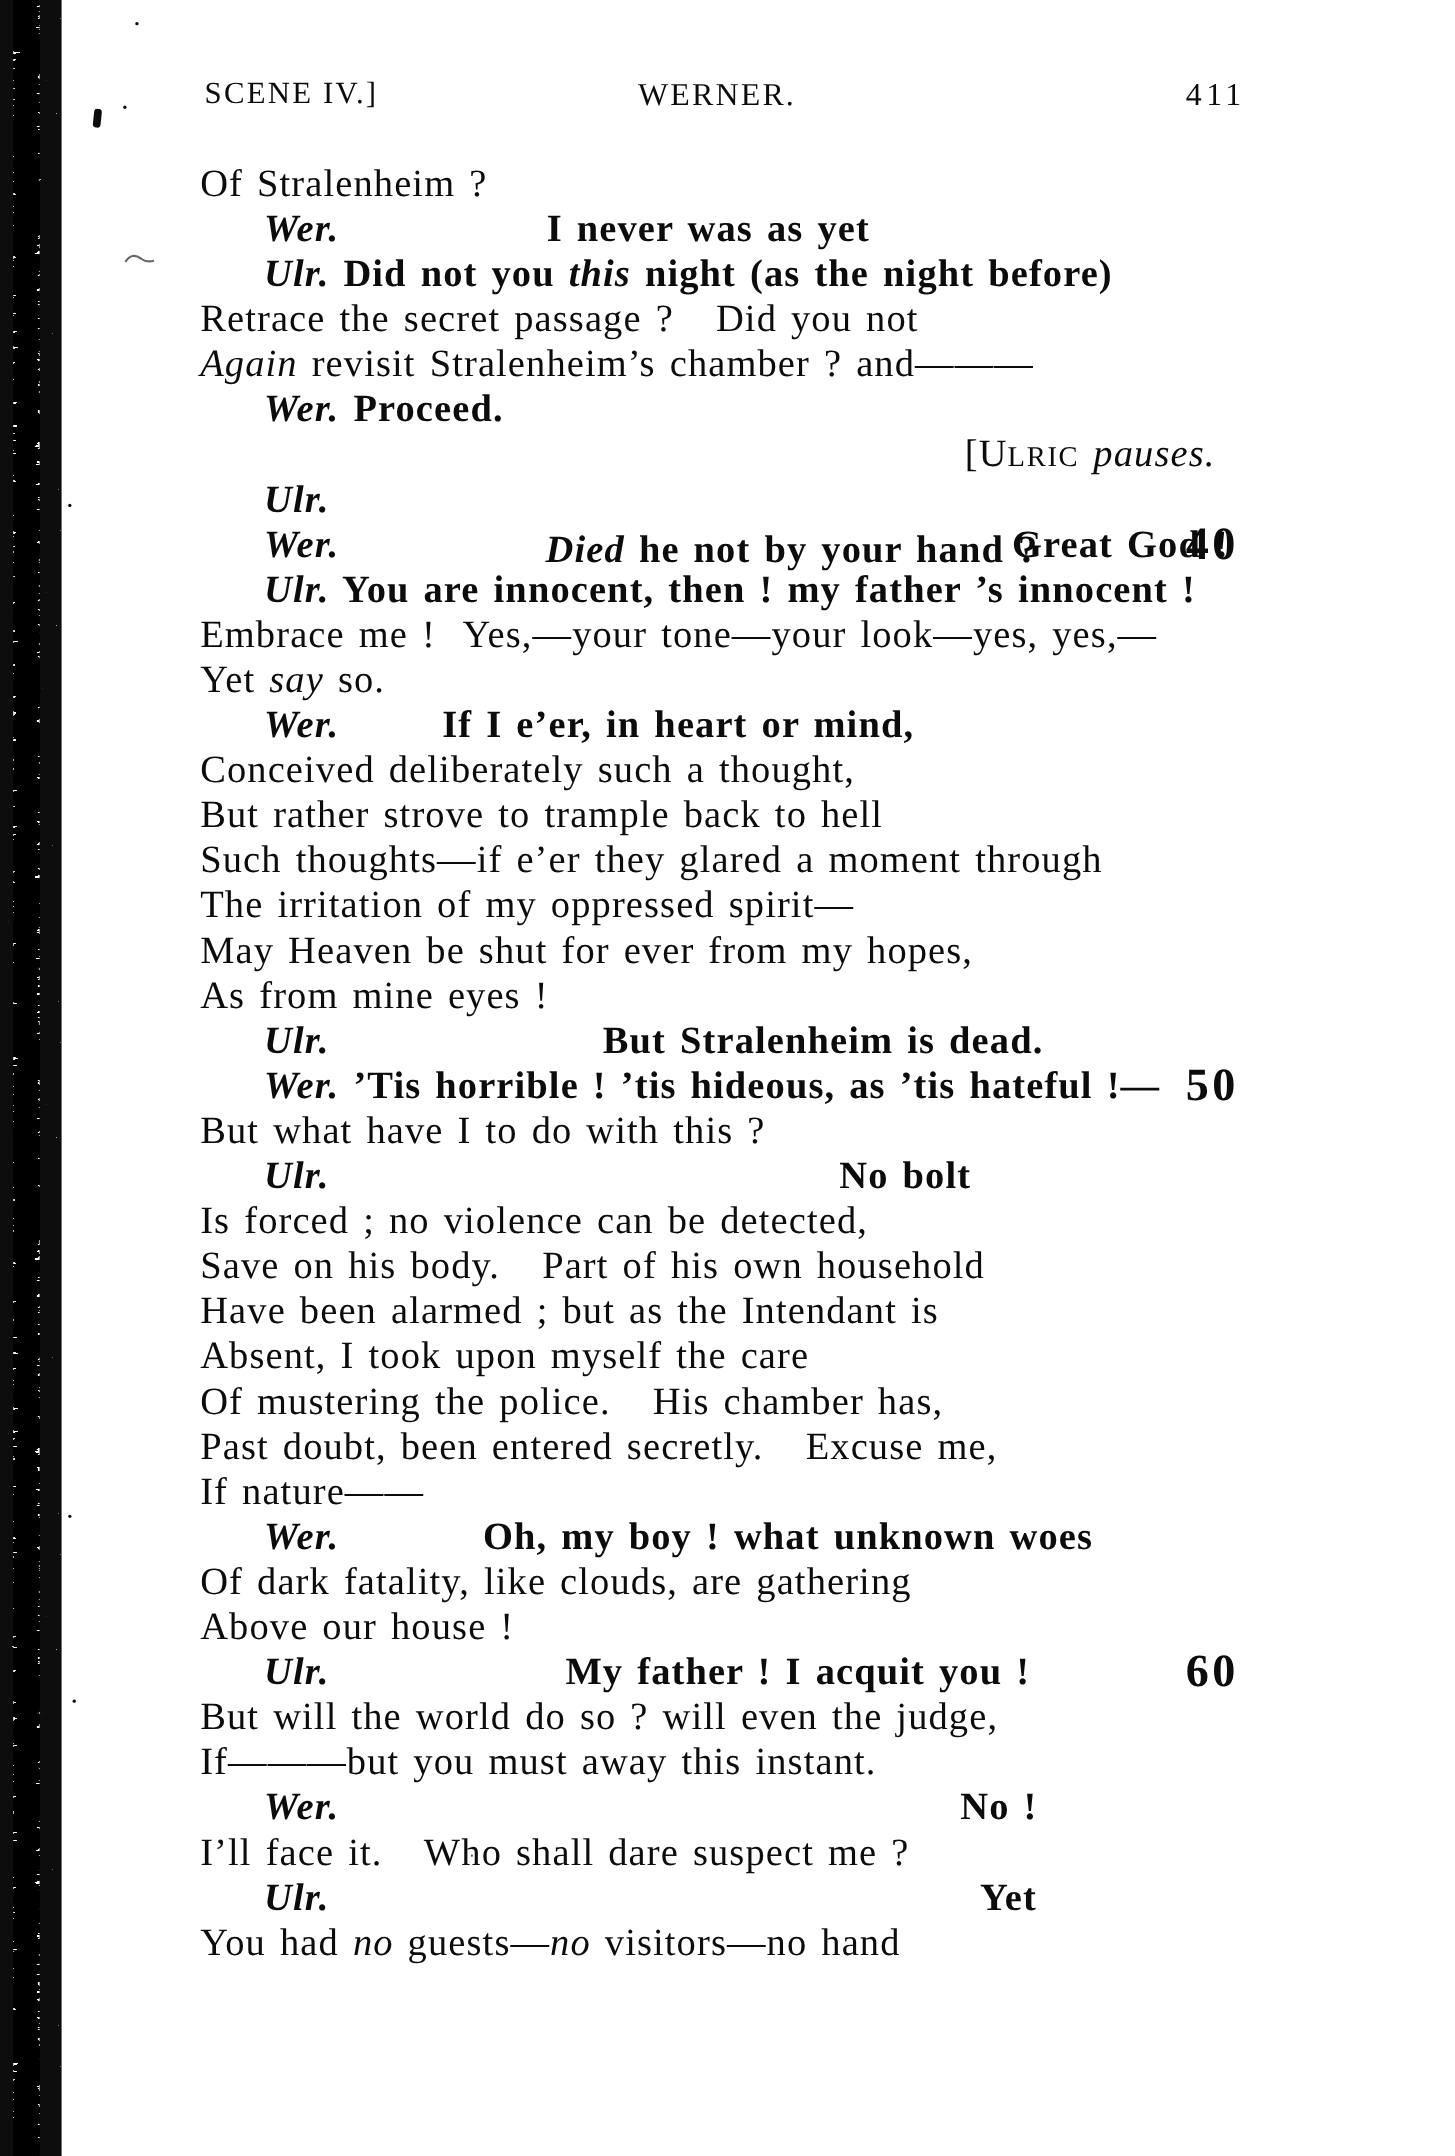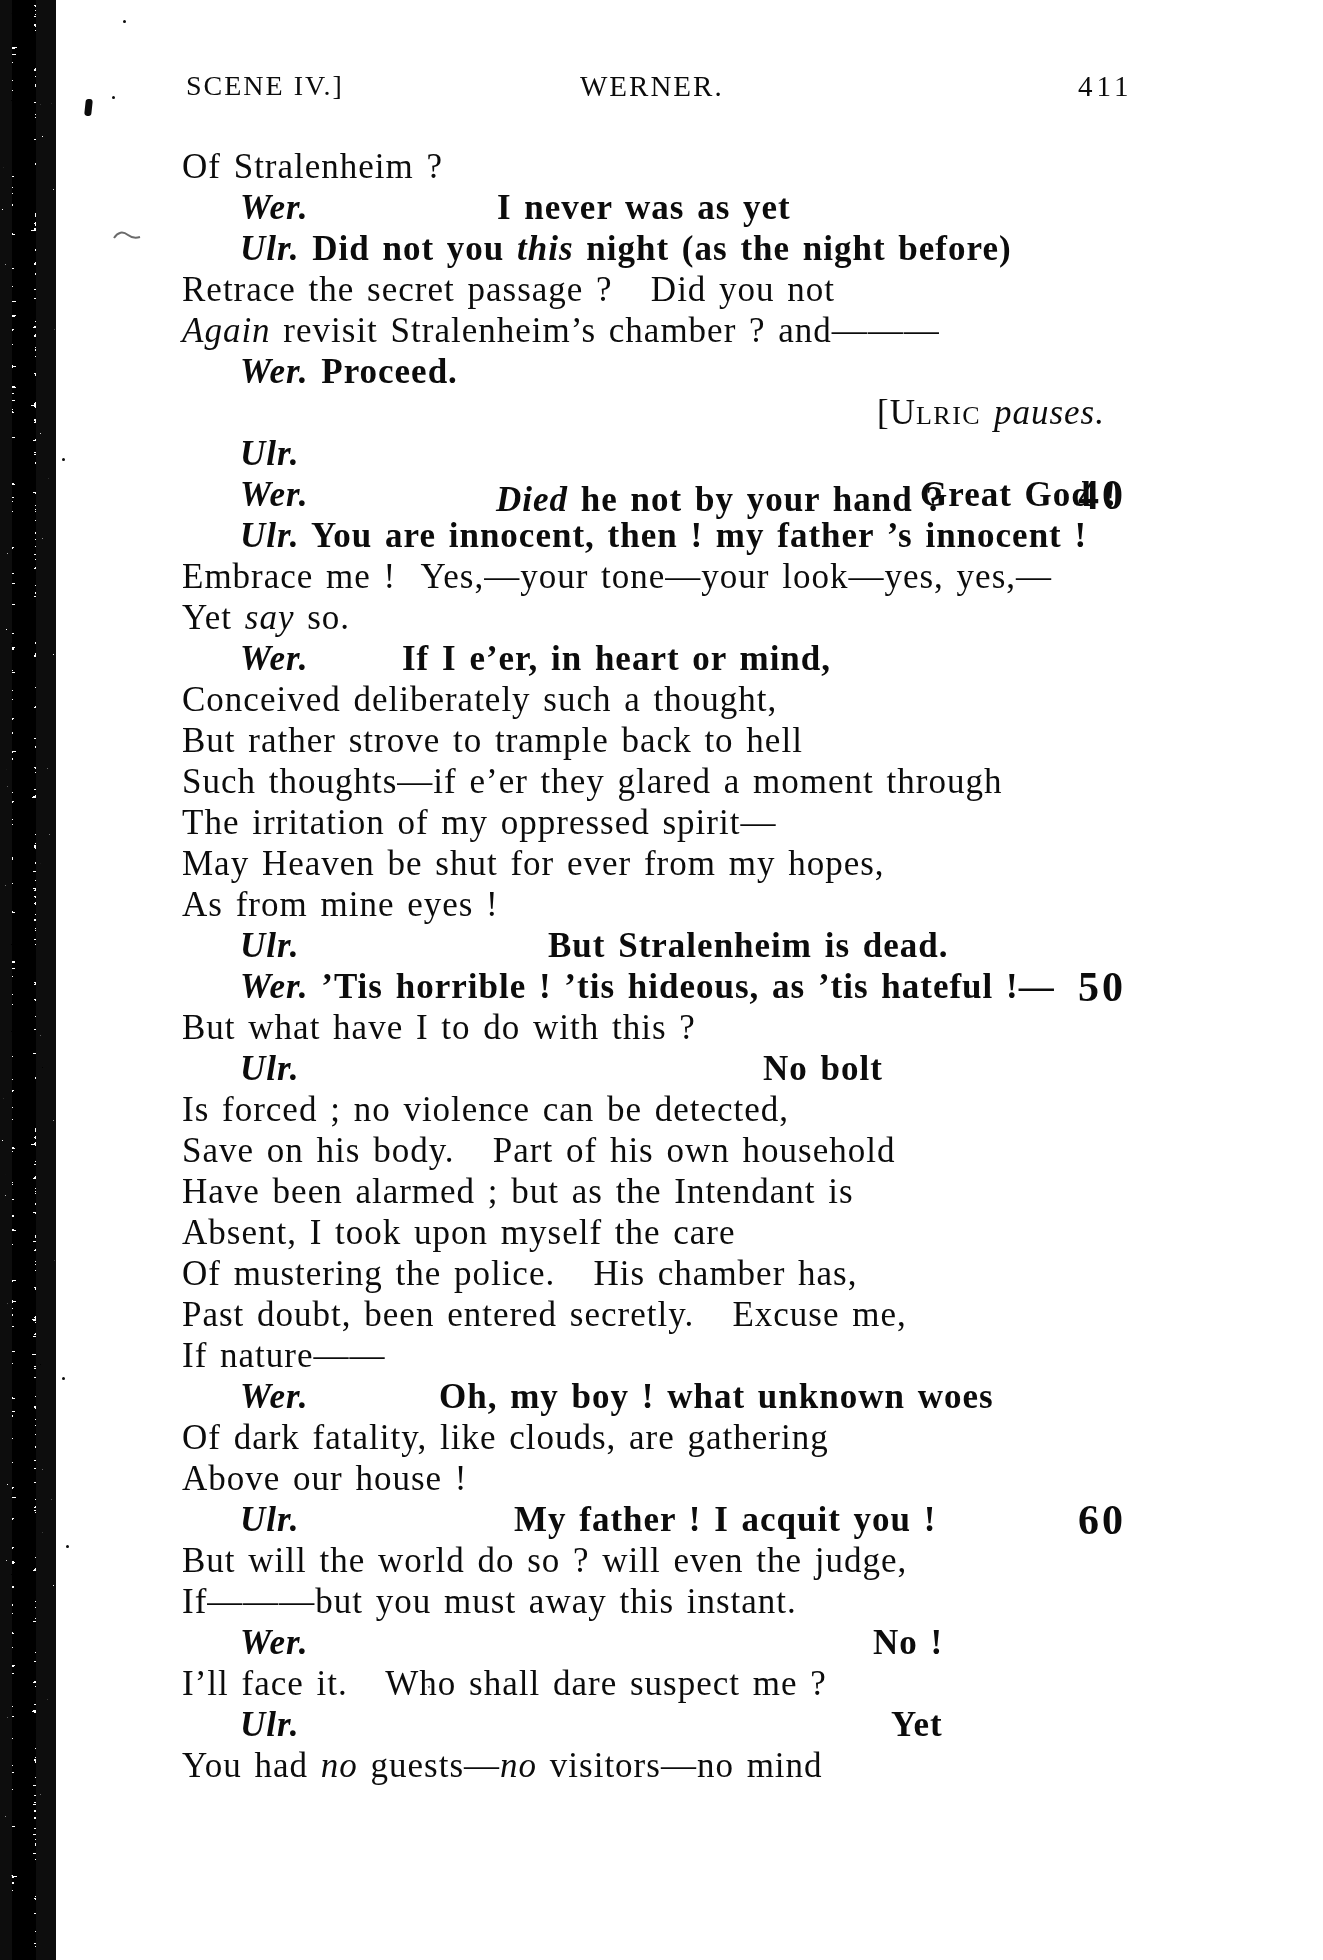--- a/index.html
+++ b/index.html
@@ -94,21 +94,21 @@
       <div class="line"><span>If nature——</span></div>
       <div class="line sp"><span class="it">Wer.</span><span class="cont" style="left: 257px;"><span>Oh, my boy ! what unknown woes</span></span></div>
       <div class="line"><span>Of dark fatality, like clouds, are gathering</span></div>
       <div class="line"><span>Above our house !</span></div>
       <div class="line sp"><span class="it">Ulr.</span><span class="cont" style="left: 332px;"><span>My father ! I acquit you !</span></span><span class="num">60</span></div>
       <div class="line"><span>But will the world do so ? will even the judge,</span></div>
       <div class="line"><span>If———but you must away this instant.</span></div>
       <div class="line sp"><span class="it">Wer.</span><span class="cont" style="left: 691px;"><span>No !</span></span></div>
       <div class="line"><span>I’ll face it.   Who shall dare suspect me ?</span></div>
       <div class="line sp"><span class="it">Ulr.</span><span class="cont" style="left: 709px;"><span>Yet</span></span></div>
-      <div class="line"><span>You had </span><span class="it">no</span><span> guests—</span><span class="it">no</span><span> visitors—no mind</span></div>
+      <div class="line"><span>You had </span><span class="it">no</span><span> guests—</span><span class="it">no</span><span> visitors—no hand</span></div>
     </div>
 
   <div class="artifact tick"></div>
   <svg class="gutter" style="left:112px;top:228px;" width="36" height="18" viewBox="0 0 36 18">
     <path d="M2 10 q6 -9 14 -3 q5 4 12 2" fill="none" stroke="#6a6a6a" stroke-width="2"></path>
   </svg>
   <div class="artifact dot" style="left:123px;top:20px;width:3px;height:3px;"></div>
   <div class="artifact dot" style="left:112px;top:96px;width:3px;height:3px;"></div>
   <div class="artifact dot" style="left:62px;top:458px;width:3px;height:3px;"></div>
   <div class="artifact dot" style="left:227px;top:1318px;width:3px;height:3px;"></div>

